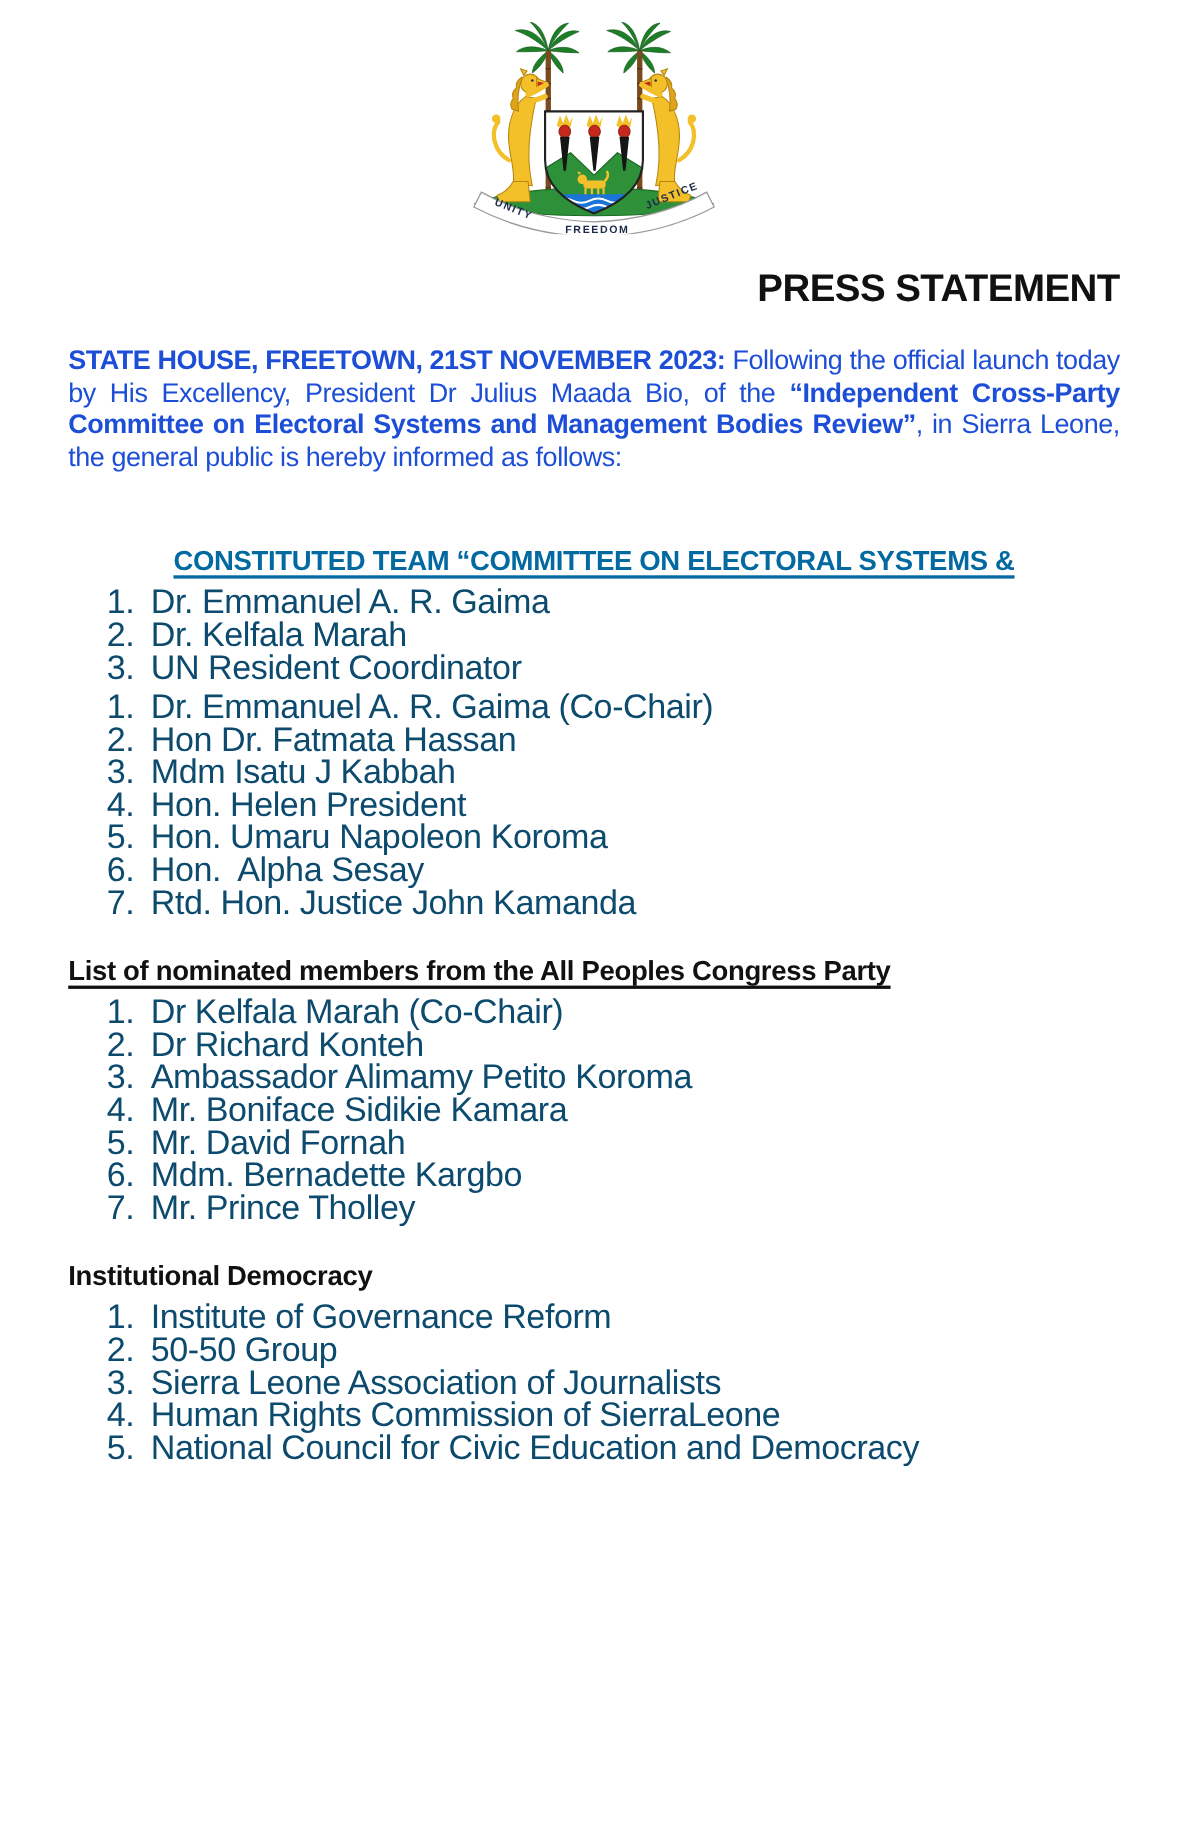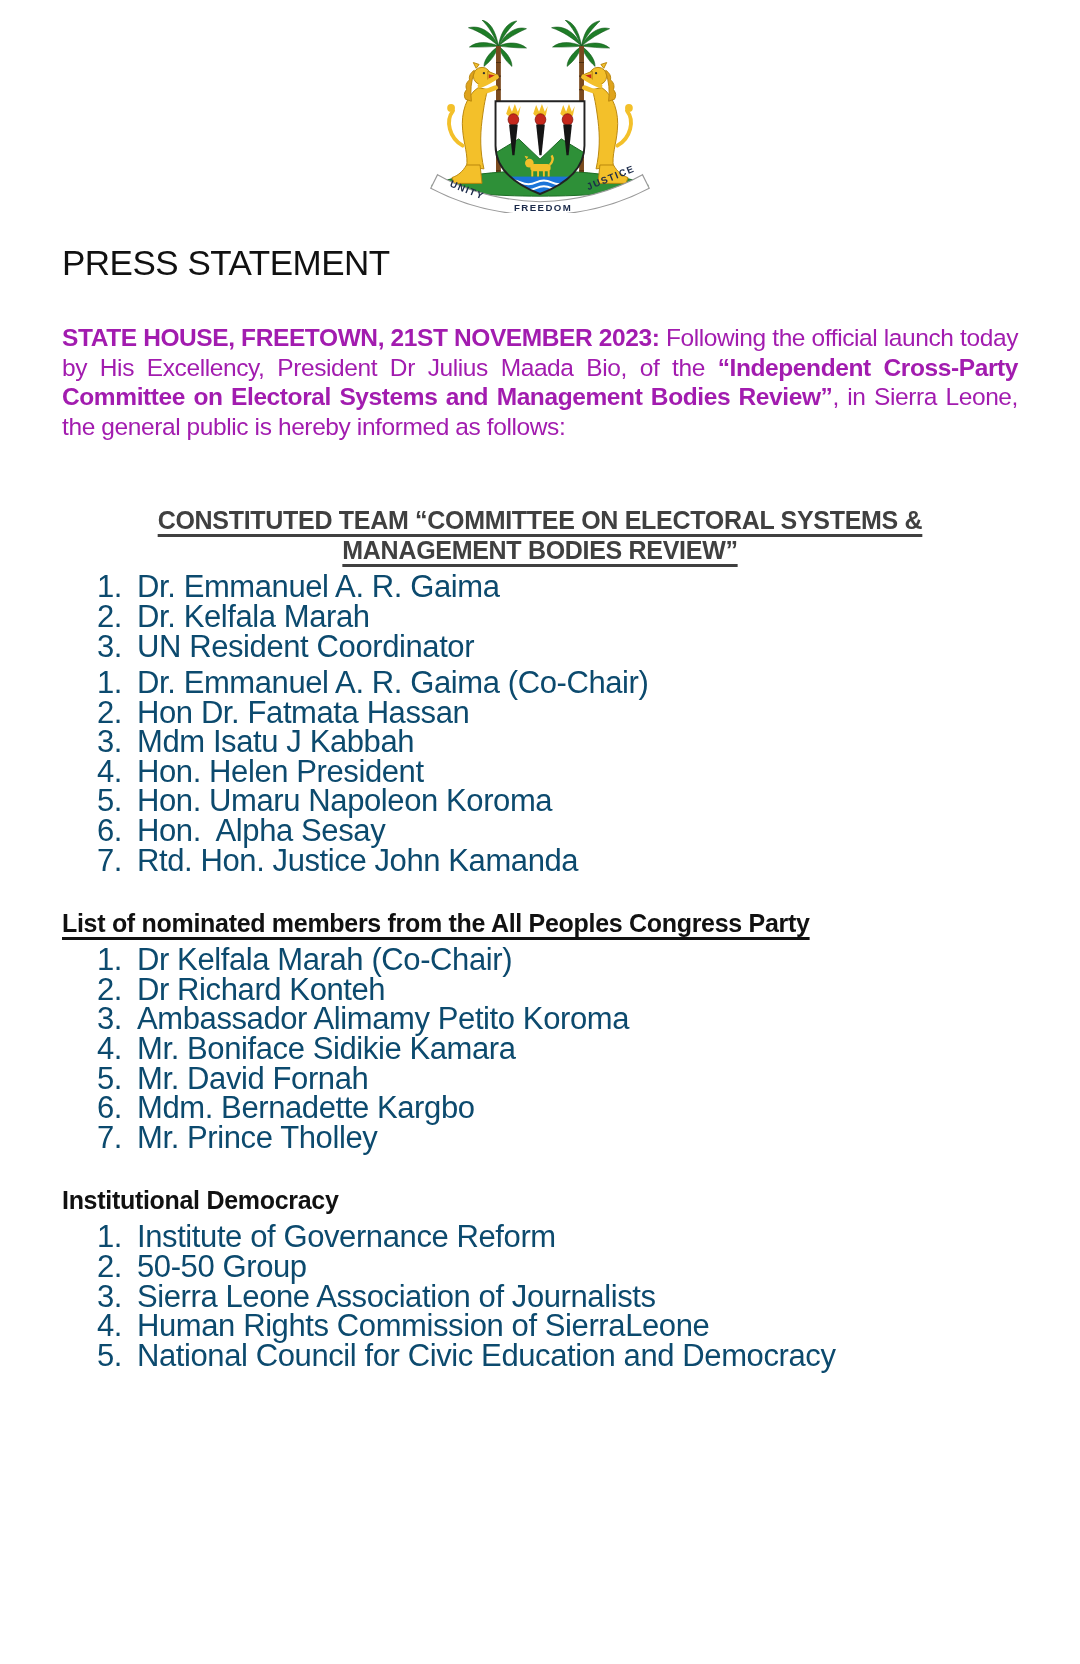--- a/index.html
+++ b/index.html
@@ -7,33 +7,33 @@
     width:1080px;height:1664px;background:#ffffff;overflow:hidden;
     font-family:"Liberation Sans", sans-serif;color:#151515;
     -webkit-font-smoothing:antialiased;
   }
   .page{width:1080px;height:1664px;box-sizing:border-box;padding:0 62px;}
   
   .emblem-wrap{width:232px;margin:20px auto 0;}
   .emblem-wrap svg{display:block;width:100%;height:auto;}
   
   .press-title{
-    margin:30px 0 0;text-align:left;
-    font-size:35px;font-weight:400;letter-spacing:-0.5px;color:#111;
+    margin:30px 0 0;text-align:right;
+    font-size:35px;font-weight:700;letter-spacing:-0.5px;color:#111;
   }
   
   .intro{
-    margin:40px 0 0;font-size:24.5px;line-height:29.5px;
-    text-align:justify;letter-spacing:-0.4px;color:#a21caf;
+    margin:30px 0 0;font-size:24.5px;line-height:29.5px;
+    text-align:justify;letter-spacing:-0.4px;color:#1d4ed8;
   }
   .intro b{letter-spacing:-0.4px;}
   
   .main-heading{
     margin:64px 0 0;text-align:center;font-weight:700;font-size:25px;
-    line-height:30px;letter-spacing:-0.3px;color:#404040;
+    line-height:30px;letter-spacing:-0.3px;color:#0369a1;
   }
   .main-heading .hl{
     display:inline-block;text-decoration:underline;
     text-decoration-thickness:2.5px;text-underline-offset:5px;
   }
   
   .section-heading{
     margin:34px 0 0;font-weight:700;font-size:25px;letter-spacing:-0.3px;color:#111;
   }
   .section-heading.underlined{
@@ -178,21 +178,20 @@
   </div>
 
   <h1 class="press-title">PRESS STATEMENT</h1>
 
   <p class="intro">
     <b>STATE HOUSE, FREETOWN, 21ST NOVEMBER 2023:</b><span> Following the official launch today by His Excellency, President Dr Julius Maada Bio, of the </span><b>“Independent Cross-Party Committee on Electoral Systems and Management Bodies Review”</b><span>, in Sierra Leone, the general public is hereby informed as follows:</span>
   </p>
 
   <div class="main-heading">
     <span class="hl">CONSTITUTED TEAM “COMMITTEE ON ELECTORAL SYSTEMS &amp;</span><br>
-    <span class="hl">MANAGEMENT BODIES REVIEW”</span>
   </div>
 
   <ol class="doc-list">
     <li>Dr. Emmanuel A. R. Gaima</li>
     <li>Dr. Kelfala Marah</li>
     <li>UN Resident Coordinator</li>
   </ol>
 
   <ol class="doc-list">
     <li>Dr. Emmanuel A. R. Gaima (Co-Chair)</li>

